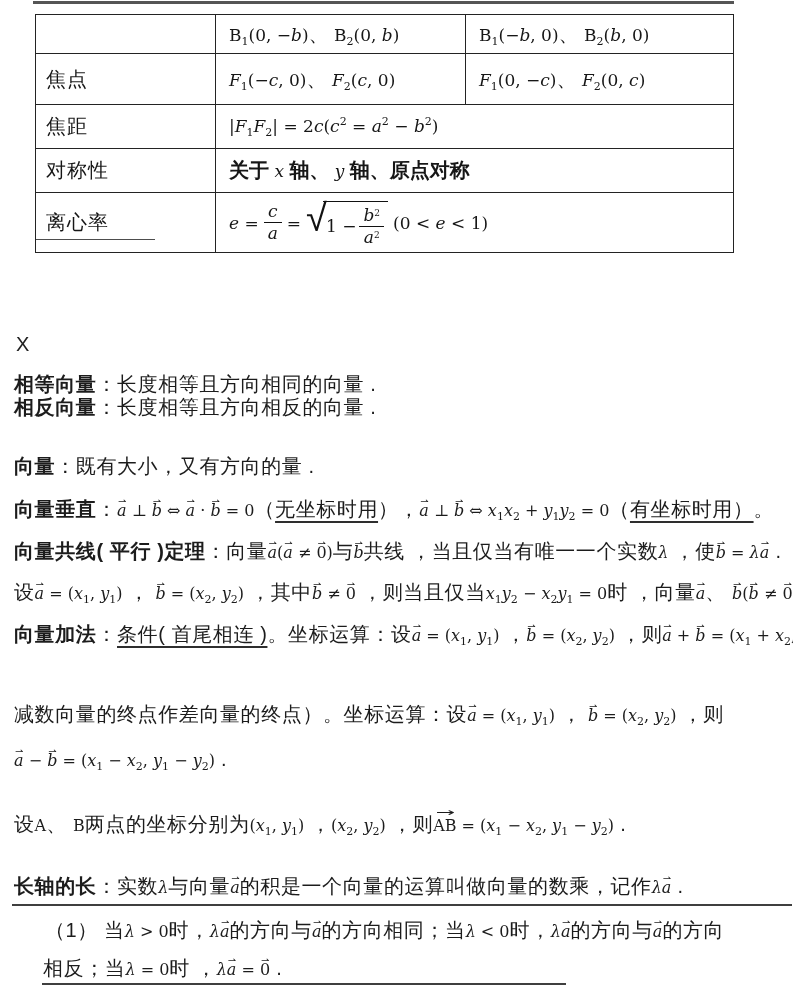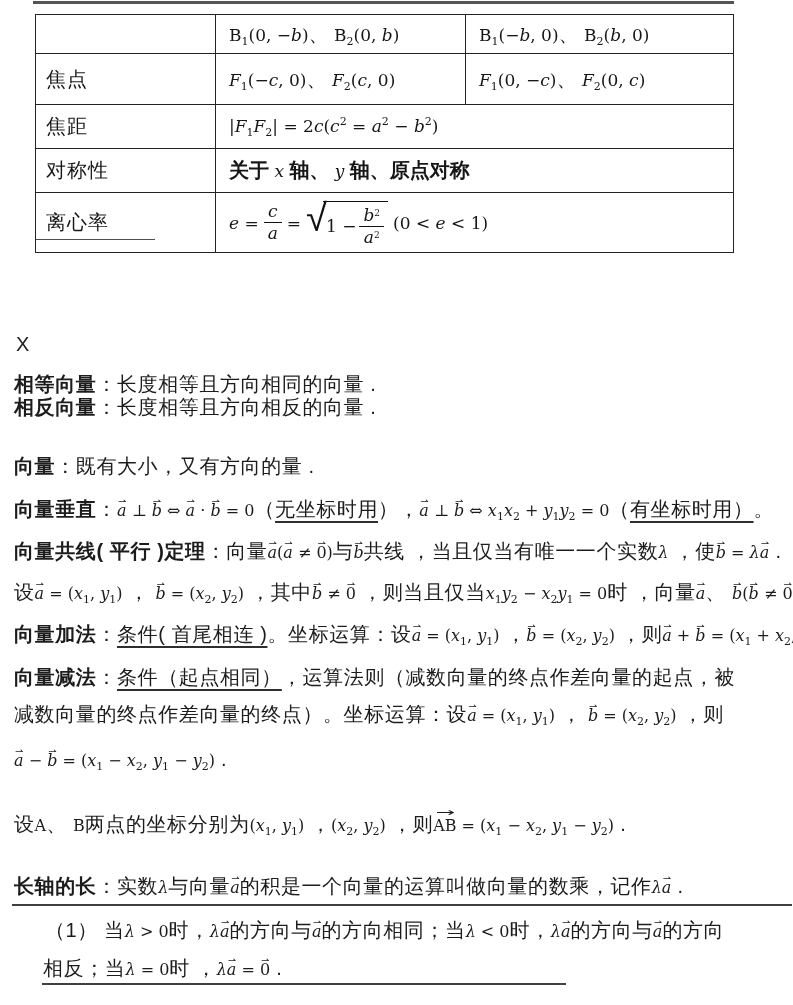--- a/index.html
+++ b/index.html
@@ -114,21 +114,20 @@
 
   <div class="line xh" style="top:331px;left:16px">X</div>
 
   <div class="line" style="top:371px;left:14px"><span class="cb">相等向量</span><span>：长度相等且方向相同的向量 .</span></div>
   <div class="line" style="top:394px;left:14px"><span class="cb">相反向量</span><span>：长度相等且方向相反的向量 .</span></div>
   <div class="line" style="top:453px;left:14px"><span class="cb">向量</span><span>：既有大小，又有方向的量 .</span></div>
   <div class="line" style="top:496px;left:14px"><span class="cb">向量垂直</span><span>：</span><span class="m vec">a</span><span class="mr"> ⊥ </span><span class="m vec">b</span><span class="mr"> ⇔ </span><span class="m vec">a</span><span class="mr"> · </span><span class="m vec">b</span><span class="mr"> = 0</span><span>（</span><span class="cu">无坐标时用</span><span>），</span><span class="m vec">a</span><span class="mr"> ⊥ </span><span class="m vec">b</span><span class="mr"> ⇔ </span><span class="m">x</span><span class="sub">1</span><span class="m">x</span><span class="sub">2</span><span class="mr"> + </span><span class="m">y</span><span class="sub">1</span><span class="m">y</span><span class="sub">2</span><span class="mr"> = 0</span><span>（</span><span class="cu">有坐标时用）</span><span>。</span></div>
   <div class="line" style="top:538px;left:14px"><span class="cb">向量共线( 平行 )定理</span><span>：向量</span><span class="m vec">a</span><span class="mr">(</span><span class="m vec">a</span><span class="mr"> ≠ </span><span class="mr vec">0</span><span class="mr">)</span><span>与</span><span class="m vec">b</span><span>共线 ，当且仅当有唯一一个实数</span><span class="m">λ</span><span> ，使</span><span class="m vec">b</span><span class="mr"> = </span><span class="m">λ</span><span class="m vec">a</span><span> .</span></div>
   <div class="line" style="top:579px;left:14px"><span>设</span><span class="m vec">a</span><span class="mr"> = (</span><span class="m">x</span><span class="sub">1</span><span class="mr">, </span><span class="m">y</span><span class="sub">1</span><span class="mr">)</span><span> ， </span><span class="m vec">b</span><span class="mr"> = (</span><span class="m">x</span><span class="sub">2</span><span class="mr">, </span><span class="m">y</span><span class="sub">2</span><span class="mr">)</span><span> ，其中</span><span class="m vec">b</span><span class="mr"> ≠ </span><span class="mr vec">0</span><span> ，则当且仅当</span><span class="m">x</span><span class="sub">1</span><span class="m">y</span><span class="sub">2</span><span class="mr"> − </span><span class="m">x</span><span class="sub">2</span><span class="m">y</span><span class="sub">1</span><span class="mr"> = 0</span><span>时 ，向量</span><span class="m vec">a</span><span>、 </span><span class="m vec">b</span><span class="mr">(</span><span class="m vec">b</span><span class="mr"> ≠ </span><span class="mr vec">0</span><span class="mr">)</span></div>
   <div class="line" style="top:621px;left:14px"><span class="cb">向量加法</span><span>：</span><span class="cu">条件( 首尾相连 )</span><span>。坐标运算：设</span><span class="m vec">a</span><span class="mr"> = (</span><span class="m">x</span><span class="sub">1</span><span class="mr">, </span><span class="m">y</span><span class="sub">1</span><span class="mr">)</span><span> ，</span><span class="m vec">b</span><span class="mr"> = (</span><span class="m">x</span><span class="sub">2</span><span class="mr">, </span><span class="m">y</span><span class="sub">2</span><span class="mr">)</span><span> ，则</span><span class="m vec">a</span><span class="mr"> + </span><span class="m vec">b</span><span class="mr"> = (</span><span class="m">x</span><span class="sub">1</span><span class="mr"> + </span><span class="m">x</span><span class="sub">2</span><span class="mr">, </span></div>
-  <div class="line" style="top:664px;left:14px"><span class="cb">向量减法</span><span>：</span><span class="cu">条件（起点相同）</span><span>，运算法则（减数向量的终点作差向量的起点，被</span></div>
   <div class="line" style="top:701px;left:14px"><span>减数向量的终点作差向量的终点）。坐标运算：设</span><span class="m vec">a</span><span class="mr"> = (</span><span class="m">x</span><span class="sub">1</span><span class="mr">, </span><span class="m">y</span><span class="sub">1</span><span class="mr">)</span><span> ， </span><span class="m vec">b</span><span class="mr"> = (</span><span class="m">x</span><span class="sub">2</span><span class="mr">, </span><span class="m">y</span><span class="sub">2</span><span class="mr">)</span><span> ，则</span></div>
   <div class="line" style="top:746px;left:14px"><span class="m vec">a</span><span class="mr"> − </span><span class="m vec">b</span><span class="mr"> = (</span><span class="m">x</span><span class="sub">1</span><span class="mr"> − </span><span class="m">x</span><span class="sub">2</span><span class="mr">, </span><span class="m">y</span><span class="sub">1</span><span class="mr"> − </span><span class="m">y</span><span class="sub">2</span><span class="mr">)</span><span> .</span></div>
   <div class="line" style="top:788px;left:14px"><span>设</span><span class="mr">A</span><span>、 </span><span class="mr">B</span><span>两点的坐标分别为</span><span class="mr">(</span><span class="m">x</span><span class="sub">1</span><span class="mr">, </span><span class="m">y</span><span class="sub">1</span><span class="mr">)</span><span> ，</span><span class="mr">(</span><span class="m">x</span><span class="sub">2</span><span class="mr">, </span><span class="m">y</span><span class="sub">2</span><span class="mr">)</span><span> ，则</span><span class="mr vecw">AB</span><span class="mr"> = (</span><span class="m">x</span><span class="sub">1</span><span class="mr"> − </span><span class="m">x</span><span class="sub">2</span><span class="mr">, </span><span class="m">y</span><span class="sub">1</span><span class="mr"> − </span><span class="m">y</span><span class="sub">2</span><span class="mr">)</span><span> .</span></div>
   <div class="line" style="top:873px;left:14px"><span class="cb">长轴的长</span><span>：实数</span><span class="m">λ</span><span>与向量</span><span class="m vec">a</span><span>的积是一个向量的运算叫做向量的数乘，记作</span><span class="m">λ</span><span class="m vec">a</span><span> .</span></div>
 
   <div class="divider" style="top:904px;left:12px;width:780px"></div>
 
   <div class="line" style="top:917px;left:45px"><span>（1） 当</span><span class="m">λ</span><span class="mr"> &gt; 0</span><span>时，</span><span class="m">λ</span><span class="m vec">a</span><span>的方向与</span><span class="m vec">a</span><span>的方向相同；当</span><span class="m">λ</span><span class="mr"> &lt; 0</span><span>时，</span><span class="m">λ</span><span class="m vec">a</span><span>的方向与</span><span class="m vec">a</span><span>的方向</span></div>
   <div class="line" style="top:955px;left:43px"><span>相反；当</span><span class="m">λ</span><span class="mr"> = 0</span><span>时 ，</span><span class="m">λ</span><span class="m vec">a</span><span class="mr"> = </span><span class="mr vec">0</span><span> .</span></div>
 

